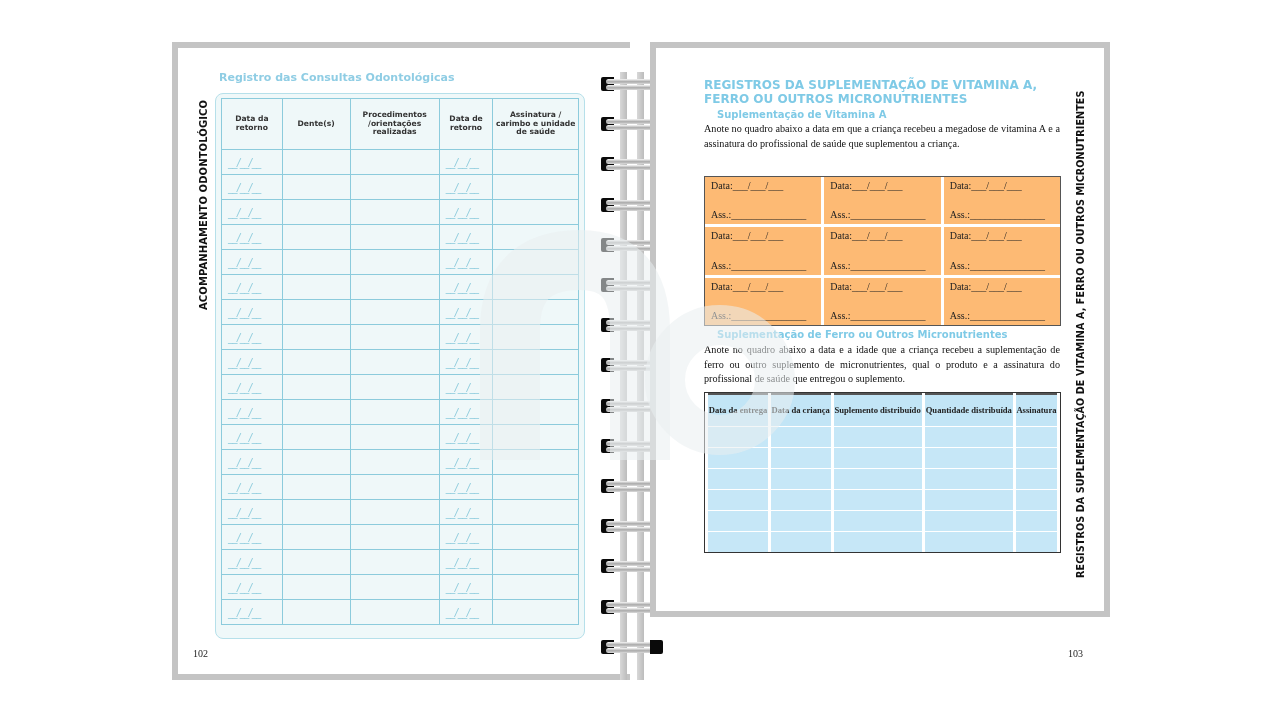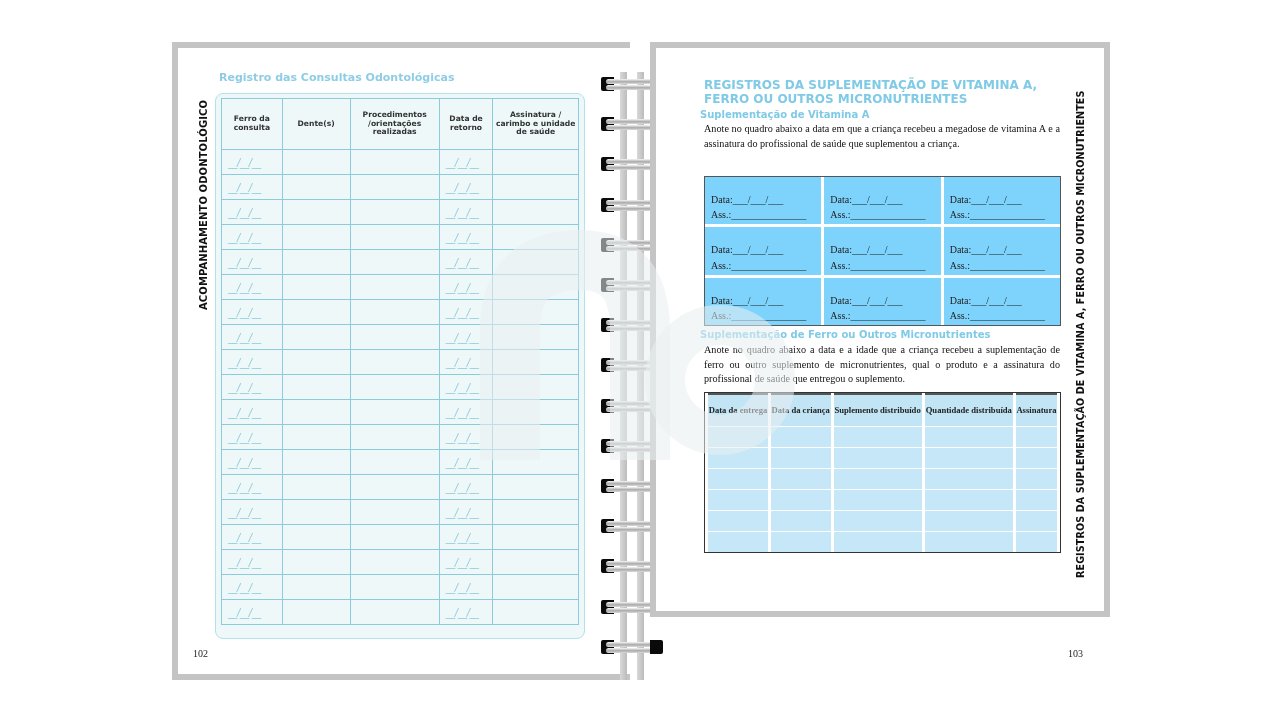--- a/index.html
+++ b/index.html
@@ -44,31 +44,31 @@
   .ring .blk-l, .ring .blk-r { position: absolute; top: 1px; width: 13px; height: 14px; background: #0a0a0a; }
   .ring .blk-l { left: 1px; border-radius: 2px 0 0 2px; }
   .ring .blk-r { right: 1px; border-radius: 0 2px 2px 0; }
   .ring .wire { position: absolute; left: 6px; width: 52px; height: 5px; border-radius: 3px;
     background: linear-gradient(180deg,#f7f7f7,#a9a9a9 55%,#dcdcdc); }
   .ring .wire.w1 { top: 3px; }
   .ring .wire.w2 { top: 9px; }
 
   
   .r-title { position: absolute; left: 48px; top: 30px; width: 340px; font-family: "DejaVu Sans", sans-serif; font-weight: bold; font-size: 12px; line-height: 14px; color: #7fcae6; }
-  .r-sub { position: absolute; left: 44px; font-family: "DejaVu Sans", sans-serif; font-weight: bold; font-size: 10px; color: #7fcae6; }
+  .r-sub { position: absolute; left: 61px; font-family: "DejaVu Sans", sans-serif; font-weight: bold; font-size: 10px; color: #7fcae6; }
   .r-sub.s1 { top: 61px; }
   .r-sub.s2 { top: 281px; }
   .r-para { position: absolute; left: 48px; width: 356px; font-size: 10.2px; line-height: 14.5px; color: #111; text-align: justify; }
   .r-para.p1 { top: 74px; }
   .r-para.p2 { top: 295px; }
   .r-mega { position: absolute; left: 48px; top: 104px; font-size: 12.2px; color: #8fcde4; font-family: "Liberation Serif", serif; }
 
   .vit-grid { position: absolute; left: 48px; top: 128px; width: 357px; height: 150px; border: 1px solid #555; background: #ffffff;
     display: grid; grid-template-columns: repeat(3, 1fr); grid-template-rows: repeat(3, 1fr); gap: 3px; }
-  .vit-cell { background: #7dd3fc; padding: 17px 6px; font-size: 10px; color: #222; display: flex; flex-direction: column; justify-content: space-between; padding-bottom: 4px; }
+  .vit-cell { background: #fdba74; padding: 3px 6px; font-size: 10px; color: #222; display: flex; flex-direction: column; justify-content: space-between; padding-bottom: 4px; }
 
   table.ferro { position: absolute; left: 48px; top: 344px; width: 357px; border-collapse: separate; border-spacing: 3px 0; border: 1px solid #333; background: #fff; }
   table.ferro th { background: #c2e5f6; height: 33px; font-size: 8.6px; font-weight: bold; color: #222; text-align: center; line-height: 1.15; border-top: 2px solid #555; font-family: "Liberation Serif", serif; margin-left: 40px; }
   table.ferro td { background: #c6e7f7; height: 21px; border-top: 1px solid #ffffff; }
 
   .watermark { position: absolute; left: 470px; top: 180px; width: 340px; height: 340px; pointer-events: none; }
 </style>
 </head>
 <body>
 
@@ -79,21 +79,21 @@
     <table class="odonto">
       <colgroup>
         <col style="width:17%">
           <col style="width:19%">
           <col style="width:25%">
           <col style="width:15%">
           <col style="width:24%">
       </colgroup>
       <thead>
         <tr>
-          <th>Ferro da consulta</th>
+          <th>Data da retorno</th>
           <th>Dente(s)</th>
           <th>Procedimentos /orientações realizadas</th>
           <th>Data de retorno</th>
           <th>Assinatura / carimbo e unidade de saúde</th>
         </tr>
       </thead>
       <tbody id="odonto-body">
           <tr>
             <td><span class="datefmt">__/__/__</span></td>
             <td></td>

